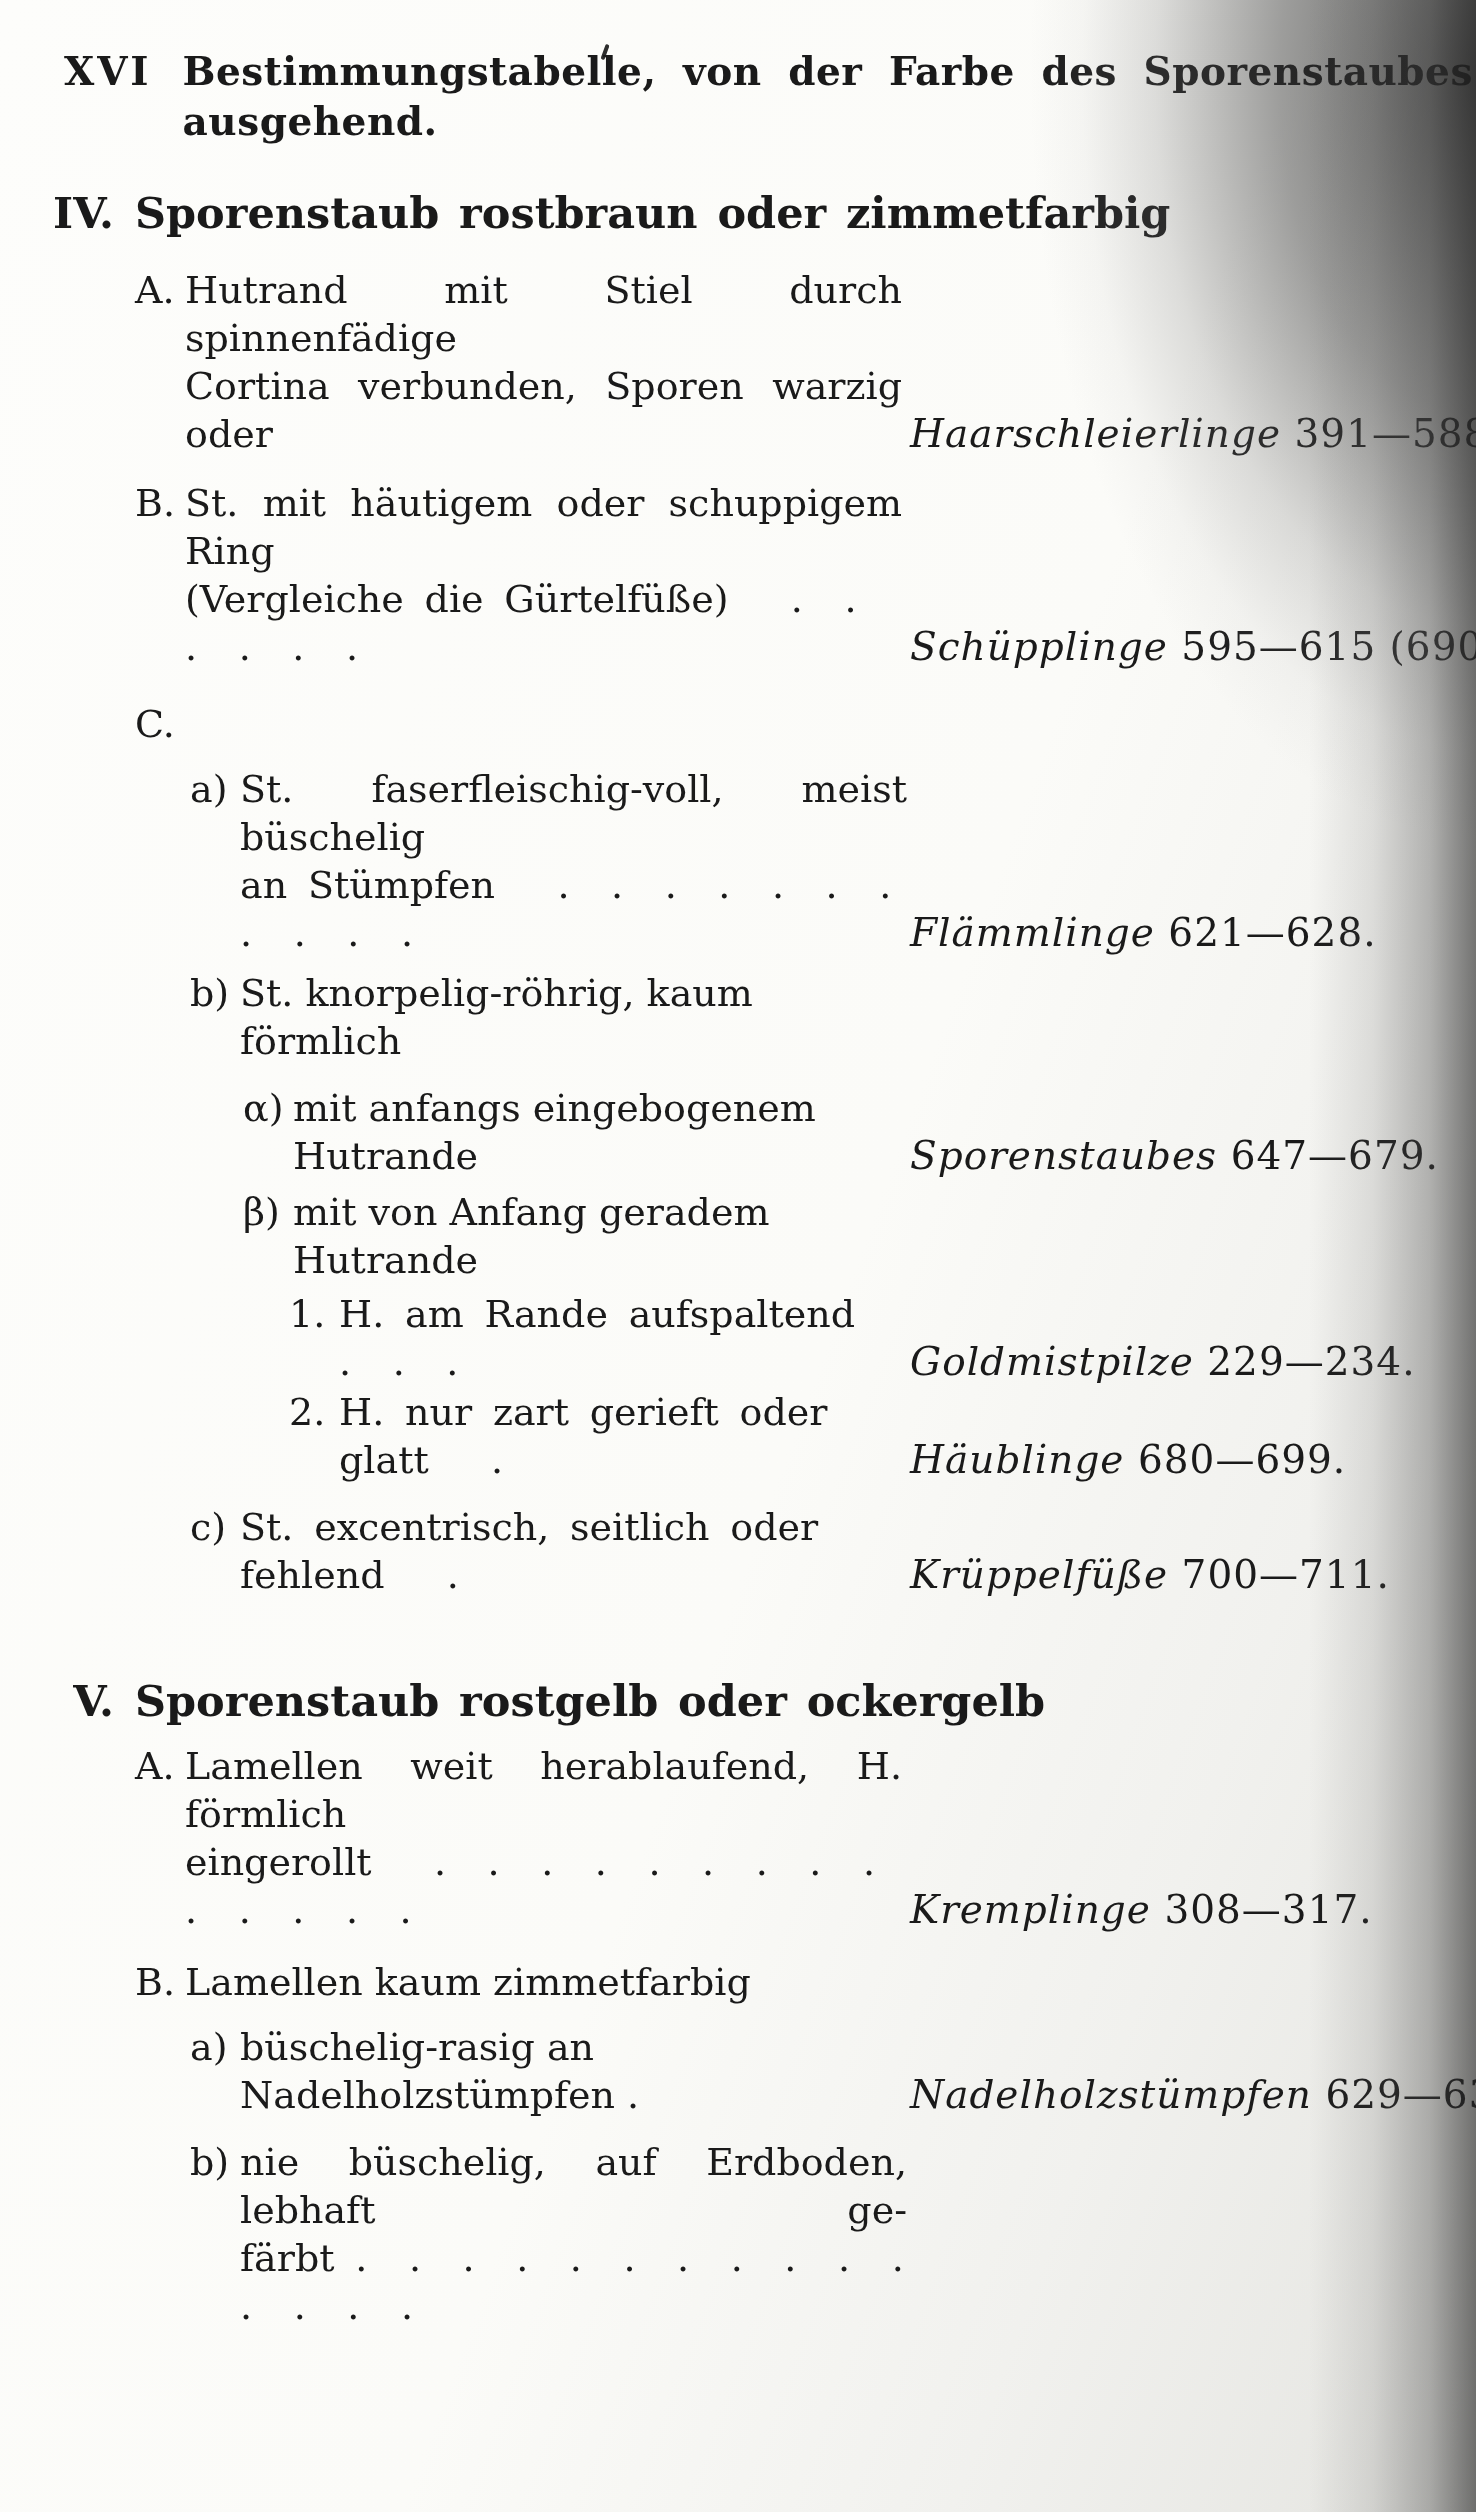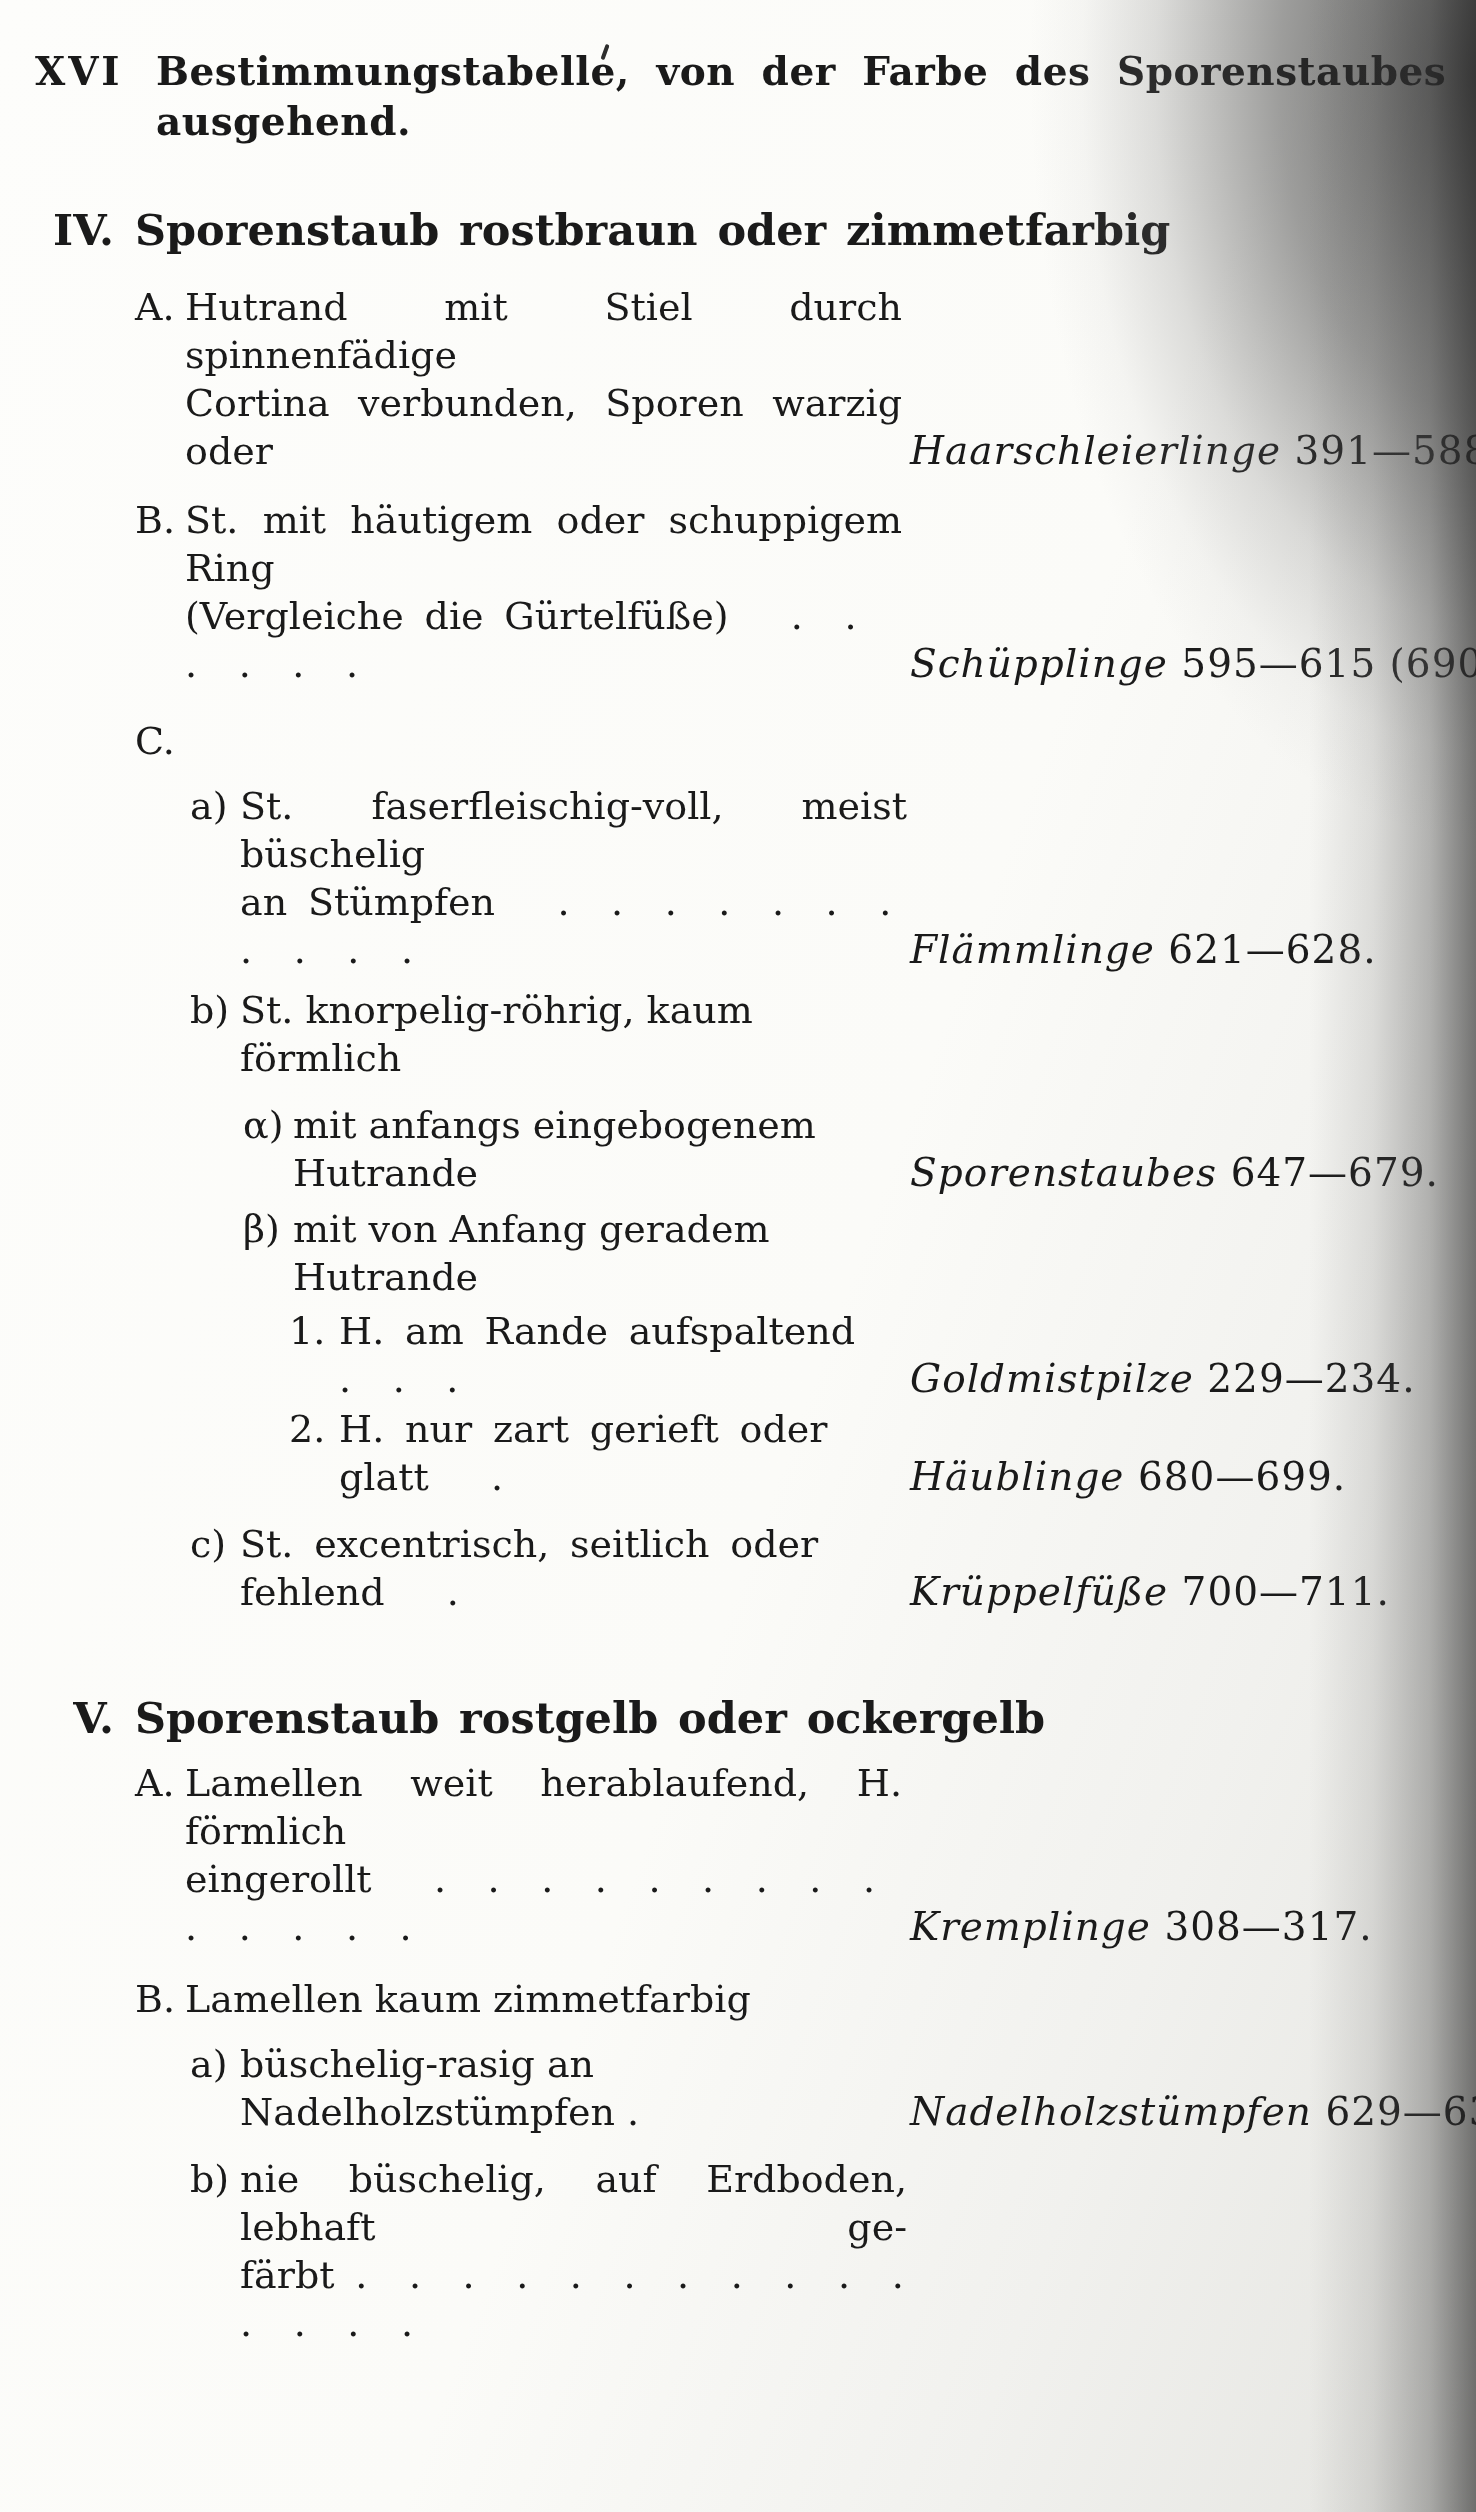--- a/index.html
+++ b/index.html
@@ -26,21 +26,21 @@
       rgba(80,80,80,0) 0%,rgba(95,95,95,0.16) 38%,
       rgba(70,70,70,0.38) 72%,rgba(35,35,35,0.62) 100%);
     z-index:3;pointer-events:none;
   }
   .artifact{
     position:absolute;left:603px;top:44px;width:3.9px;height:16.4px;
     background:#2e2e2e;border-radius:1.9px;transform:rotate(20deg);z-index:2;
   }
   .content{position:absolute;inset:0;padding-top:46px;z-index:2;}
 
-  .pagehead{display:flex;margin-left:35px;font-size:39px;line-height:50px;font-weight:700;}
+  .pagehead{display:flex;margin-left:64px;font-size:39px;line-height:50px;font-weight:700;}
   .pagenum{width:144px;letter-spacing:2.9px;font-weight:700;}
   .pagetitle{word-spacing:12.5px;letter-spacing:0.5px;}
 
   .sechead{display:flex;align-items:baseline;font-size:43px;line-height:54px;font-weight:700;}
   .roman{width:114px;text-align:right;flex:0 0 auto;}
   .sectitle{margin-left:21px;word-spacing:4.8px;}
 
   .entry{position:relative;font-size:38px;line-height:48px;}
   .egrid{display:grid;grid-template-columns:50px auto;}
   .elabel{white-space:pre;}
@@ -69,21 +69,21 @@
 
 <div class="paper">
   <div class="artifact"></div>
   <div class="content">
 
     <div class="pagehead">
       <span class="pagenum">XVI</span>
       <span class="pagetitle">Bestimmungstabelle, von der Farbe des Sporenstaubes ausgehend.</span>
     </div>
 
-    <div class="sechead" style="margin-top:57px">
+    <div class="sechead" style="margin-top:40px">
       <span class="roman">IV.</span>
       <span class="sectitle">Sporenstaub rostbraun oder zimmetfarbig</span>
     </div>
 
     <div class="entry lvl1" style="margin-top:26px">
       <div class="egrid">
         <span class="elabel">A.</span>
         <div class="elines">
           <div class="line j">Hutrand mit Stiel durch spinnenfädige</div>
           <div class="line j">Cortina verbunden, Sporen warzig oder</div>

